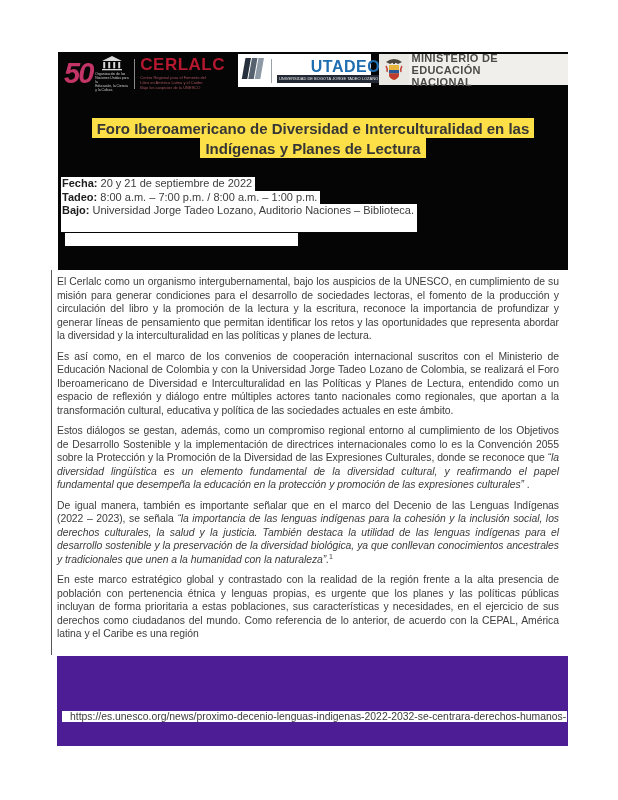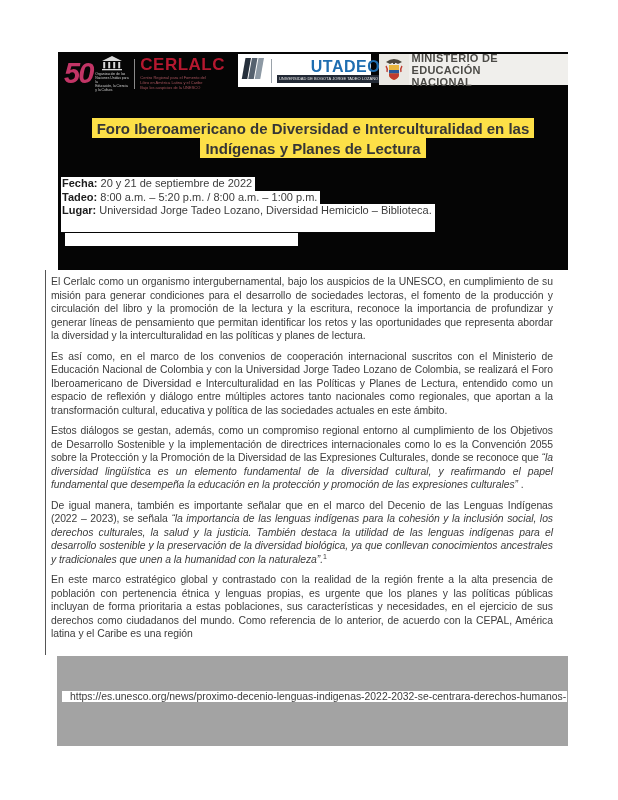--- a/index.html
+++ b/index.html
@@ -34,35 +34,35 @@
   .title-wrap .t-line > span{background:#fde047;color:#363636;font-weight:bold;font-size:15px;padding:2px 5px 1px;}
   .info{margin-top:17px;margin-left:3px;}
   .info .i-line{line-height:12.6px;}
   .info .i-line > span{background:#ffffff;color:#3c3c3c;font-size:11px;padding:0 3px 16px 1px;}
   .info b{color:#1d1d1d;}
   .white-bar{margin:16px 0 0 7px;width:233px;height:13px;background:#ffffff;}
   .present-line{margin-top:3px;line-height:15px;}
   .present-line > span{background:#ffffff;color:#1d1d1d;font-weight:bold;font-size:11.5px;padding:1px 4px 1px 2px;}
   
   .body-section{
-    position:absolute;left:45px;top:270px;width:511px;height:385px;
+    position:absolute;left:51px;top:270px;width:511px;height:385px;
     background:#ffffff;border-left:1px solid #555;
     box-sizing:border-box;padding:5px 3px 0 5px;overflow:hidden;
   }
   .body-section p{
     margin:0 0 7px;text-align:justify;font-size:10.4px;line-height:13.5px;
     color:#3c3c3c;letter-spacing:-0.05px;
   }
   .body-section p:last-child{margin-bottom:16px;}
   .it{font-style:italic;}
   .sup{vertical-align:super;font-size:7px;line-height:0;}
   
   .footer-block{
     position:absolute;left:57px;top:656px;width:511px;height:90px;
-    background:#a3a3a3;box-sizing:border-box;padding-top:34px;
+    background:#4c1d95;box-sizing:border-box;padding-top:54px;
     font-size:10.4px;line-height:13.5px;
   }
   .fn-line{line-height:13.5px;}
   .fn-line > a{background:#ffffff;color:#3c3c3c;text-decoration:none;padding:0 1px;}
   .fn-line.first{margin-left:5px;}
   .fn-line.first > a{padding-left:8px;}
 </style>
 </head>
 <body>
 
@@ -131,24 +131,24 @@
   <div class="title-wrap">
     <span class="t-line"><span>Foro Iberoamericano de Diversidad e Interculturalidad en las</span></span>
     <span class="t-line"><span>Indígenas y Planes de Lectura</span></span>
   </div>
 
   <div class="info">
     <div class="i-line">
       <span><b>Fecha:</b><span> 20 y 21 de septiembre de 2022</span></span>
     </div>
     <div class="i-line">
-      <span><b>Tadeo:</b><span> 8:00 a.m. – 5:20 p.m. / 8:00 a.m. – 1:00 p.m.</span></span>
+      <span><b>Tadeo:</b><span> 8:00 a.m. – 7:00 p.m. / 8:00 a.m. – 1:00 p.m.</span></span>
     </div>
     <div class="i-line">
-      <span><b>Lugar:</b><span> Universidad Jorge Tadeo Lozano, Diversidad Hemiciclo – Biblioteca.</span></span>
+      <span><b>Bajo:</b><span> Universidad Jorge Tadeo Lozano, Auditorio Naciones – Biblioteca.</span></span>
     </div>
   </div>
 
   <div class="white-bar"></div>
 
 </div>
 
 <div class="body-section">
     <p><span>El Cerlalc como un organismo intergubernamental, bajo los auspicios de la UNESCO, en cumplimiento de su misión para generar condiciones para el desarrollo de sociedades lectoras, el fomento de la producción y circulación del libro y la promoción de la lectura y la escritura, reconoce la importancia de profundizar y generar líneas de pensamiento que permitan identificar los retos y las oportunidades que representa abordar la diversidad y la interculturalidad en las políticas y planes de lectura.</span></p>
     <p><span>Es así como, en el marco de los convenios de cooperación internacional suscritos con el Ministerio de Educación Nacional de Colombia y con la Universidad Jorge Tadeo Lozano de Colombia, se realizará el Foro Iberoamericano de Diversidad e Interculturalidad en las Políticas y Planes de Lectura, entendido como un espacio de reflexión y diálogo entre múltiples actores tanto nacionales como regionales, que aportan a la transformación cultural, educativa y política de las sociedades actuales en este ámbito.</span></p>

